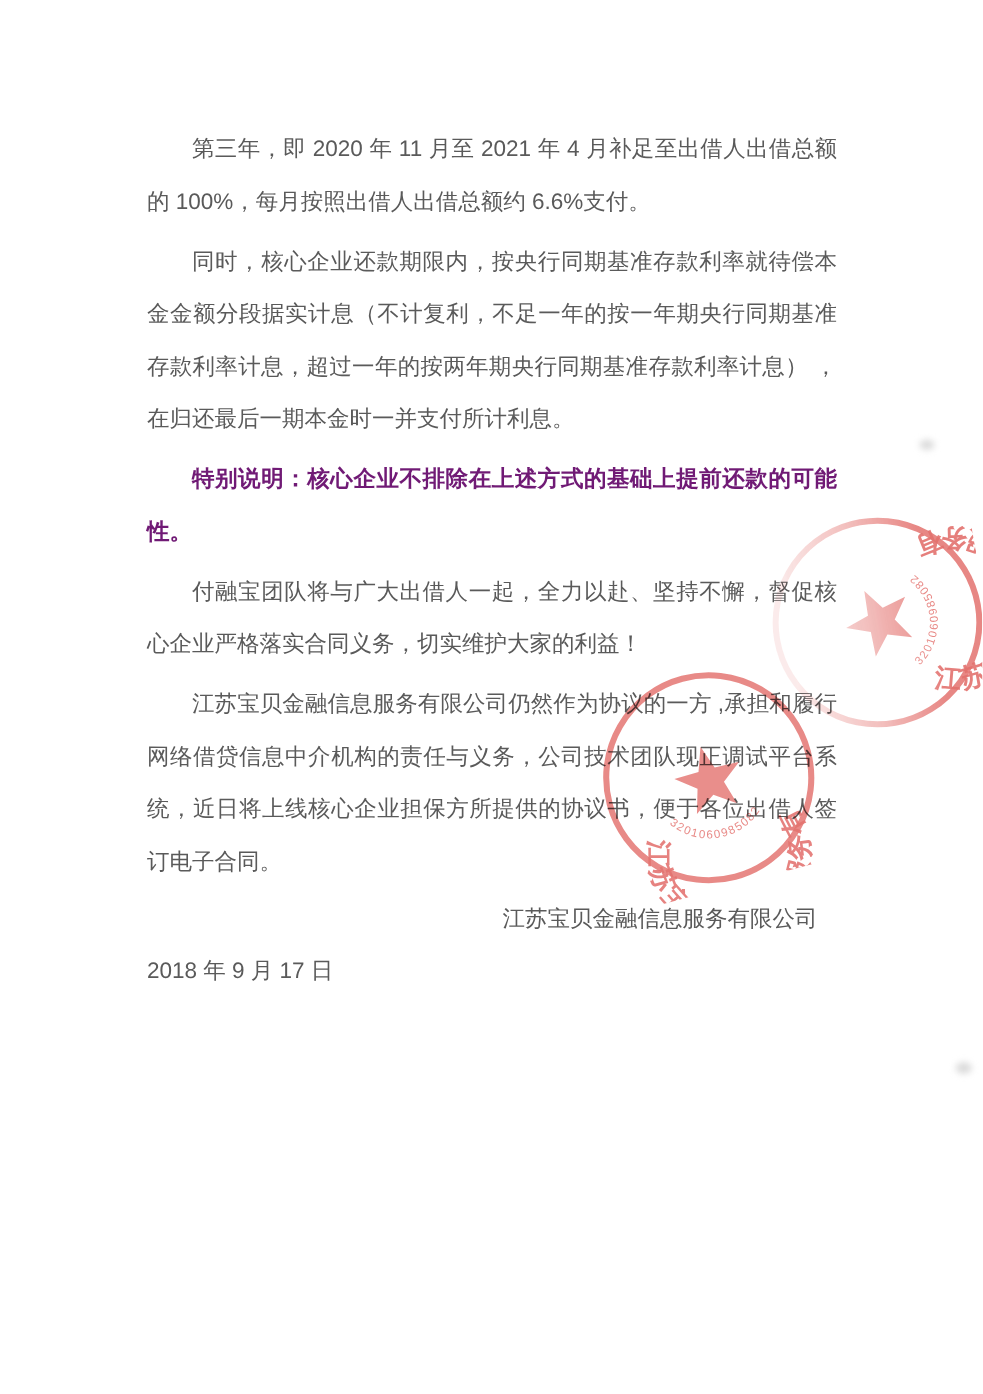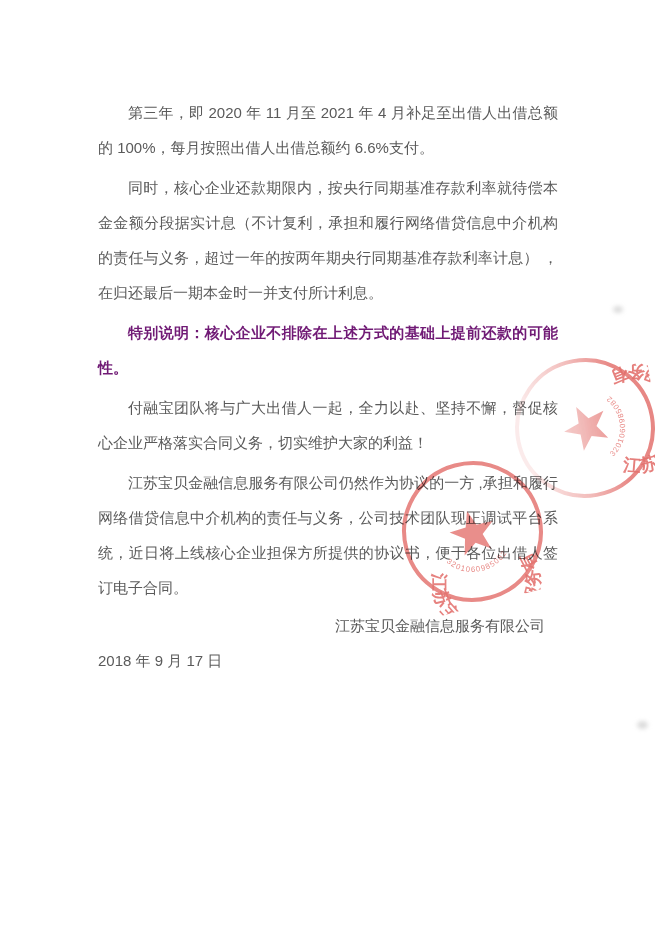--- a/index.html
+++ b/index.html
@@ -7,21 +7,20 @@
     padding: 0;
     background: #ffffff;
   }
   .page {
     position: relative;
     width: 655px;
     height: 910px;
     background: #ffffff;
     overflow: hidden;
     font-family: "Liberation Sans", "DejaVu Sans", sans-serif;
-    margin-top: 13px;
   }
   .doc-body {
     position: absolute;
     left: 98px;
     top: 82px;
     width: 460px;
     color: #5a5a5a;
     font-size: 15px;
     line-height: 35px;
     text-align: justify;
@@ -96,21 +95,21 @@
   .smudge-2 { left: 637px; top: 708px; width: 11px; height: 8px; }
 </style>
 </head>
 <body>
 
 <div class="page">
 
   <div class="doc-body">
 
     <p class="para">第三年，即 2020 年 11 月至 2021 年 4 月补足至出借人出借总额的 100%，每月按照出借人出借总额约 6.6%支付。</p>
-      <p class="para">同时，核心企业还款期限内，按央行同期基准存款利率就待偿本金金额分段据实计息（不计复利，承担和履行网络借贷信息中介机构的责任与义务，超过一年的按两年期央行同期基准存款利率计息） ，在归还最后一期本金时一并支付所计利息。</p>
+      <p class="para">同时，核心企业还款期限内，按央行同期基准存款利率就待偿本金金额分段据实计息（不计复利，不足一年的按一年期央行同期基准存款利率计息，超过一年的按两年期央行同期基准存款利率计息） ，在归还最后一期本金时一并支付所计利息。</p>
       <p class="para bold">特别说明：核心企业不排除在上述方式的基础上提前还款的可能性。</p>
       <p class="para">付融宝团队将与广大出借人一起，全力以赴、坚持不懈，督促核心企业严格落实合同义务，切实维护大家的利益！</p>
       <p class="para">江苏宝贝金融信息服务有限公司仍然作为协议的一方 ,承担和履行网络借贷信息中介机构的责任与义务，公司技术团队现正调试平台系统，近日将上线核心企业担保方所提供的协议书，便于各位出借人签订电子合同。</p>
       <div class="signature-block">
       <p class="signature-company">江苏宝贝金融信息服务有限公司</p>
       <p class="signature-date">2018 年 9 月 17 日</p>
     </div>
   </div>
 
   <div class="seal seal-main">

